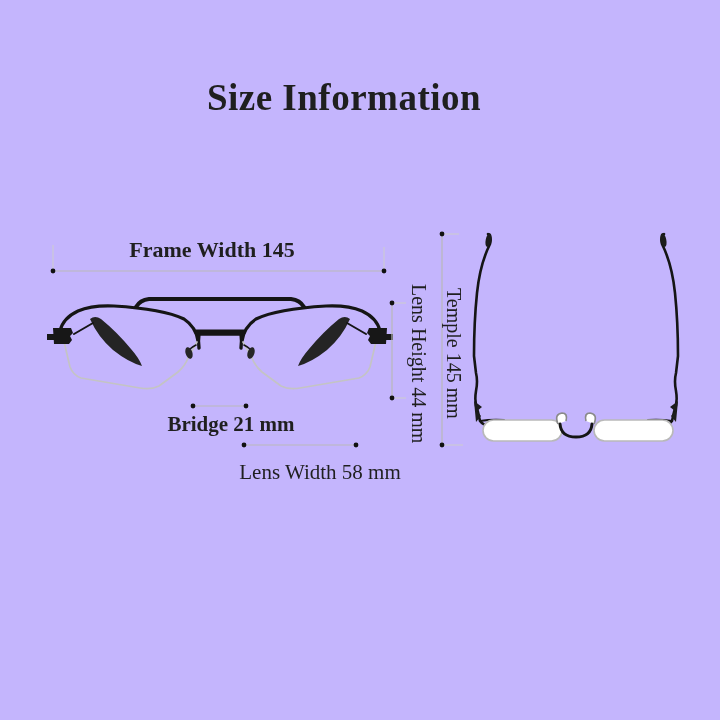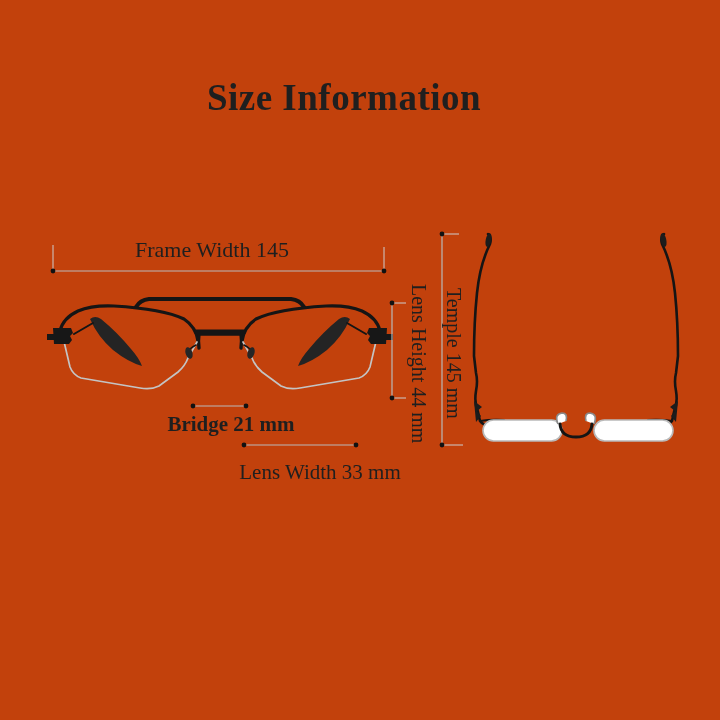--- a/index.html
+++ b/index.html
@@ -1,30 +1,30 @@
 <!DOCTYPE html>
 <html><head>
 <meta charset="utf-8">
 <style>
   html,body{margin:0;padding:0;background:#fff;}
   .canvas{
     position:relative;
     width:720px;height:720px;
-    background:#c2410c;
+    background:#c4b5fd;
     overflow:hidden;
     font-family:"Liberation Serif","DejaVu Serif",serif;
     color:#1f1f1f;
   }
   .gfx{position:absolute;left:0;top:0;width:720px;height:720px;}
   .label{position:absolute;white-space:nowrap;color:#1f1f1f;}
   .title{
     left:344px;top:76px;transform:translateX(-50%);
     font-size:37px;font-weight:700;letter-spacing:.5px;
   }
-  .lbl-frame-width{left:212px;top:237px;transform:translateX(-50%);font-size:22px;}
+  .lbl-frame-width{left:212px;top:237px;transform:translateX(-50%);font-size:22px;font-weight:bold;}
   .lbl-bridge{left:231px;top:412px;transform:translateX(-50%);font-size:21px;font-weight:bold;}
   .lbl-lens-width{left:320px;top:460px;transform:translateX(-50%);font-size:21px;}
   .vert{writing-mode:vertical-rl;}
   .lbl-lens-height{left:407px;top:284px;font-size:20px;}
   .lbl-temple{left:442px;top:288px;font-size:20px;}
   
   .frame{stroke:#151515;fill:none;stroke-linecap:round;stroke-linejoin:round;}
   .lens{stroke:#c4c4c4;fill:none;stroke-width:1.7;stroke-linecap:round;}
   .mline{stroke:#b9b9b9;stroke-width:1.2;}
   .tick{stroke:#cdcdcd;stroke-width:1;}
@@ -125,15 +125,15 @@
   <div class="label title">Size Information</div>
 
   <div class="label lbl-frame-width">Frame Width 145</div>
 
   <div class="label vert lbl-lens-height">Lens Height 44 mm</div>
 
   <div class="label vert lbl-temple">Temple 145 mm</div>
 
   <div class="label lbl-bridge">Bridge 21 mm</div>
 
-  <div class="label lbl-lens-width">Lens Width 33 mm</div>
+  <div class="label lbl-lens-width">Lens Width 58 mm</div>
 
 </div>
 
 </body></html>

